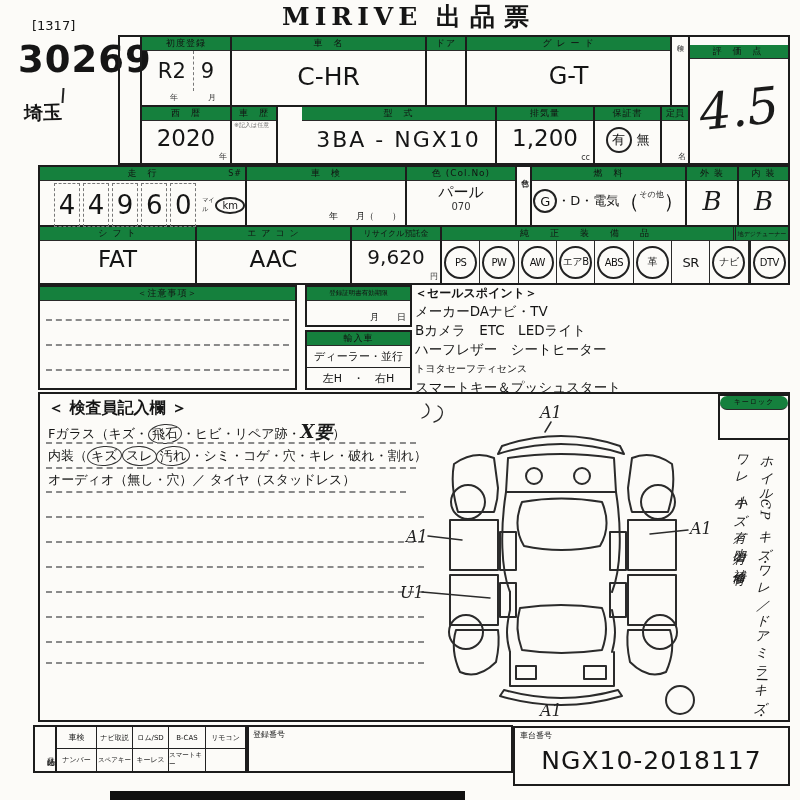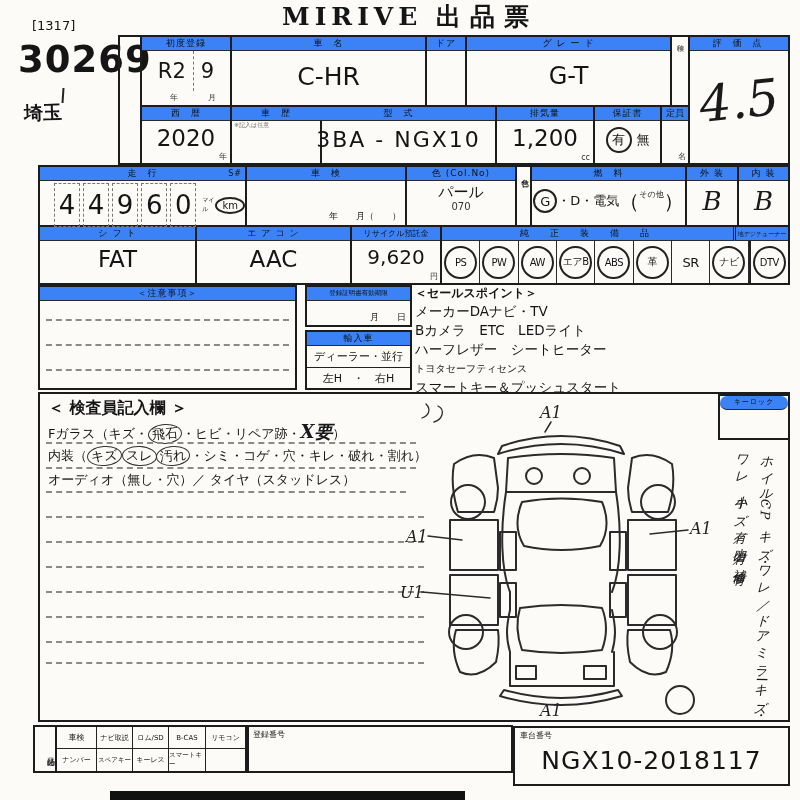--- a/index.html
+++ b/index.html
@@ -2,21 +2,21 @@
 <html><head>
 <meta charset="utf-8">
 <style>
   html,body{margin:0;padding:0;}
   #sheet{position:relative;width:800px;height:800px;background:#fcfbf8;overflow:hidden;
     font-family:"DejaVu Sans","Liberation Sans",sans-serif;color:#151515;}
   .abs{position:absolute;}
   .box{position:absolute;border:2px solid #1c1c1c;background:transparent;box-sizing:border-box;}
   .cell{position:absolute;box-sizing:border-box;}
   .bR{border-right:2px solid #1c1c1c;} .bB{border-bottom:2px solid #1c1c1c;}
-  .hdr{background:#3b82f6;font-size:9px;line-height:13px;height:13px;text-align:center;
+  .hdr{background:#15803d;font-size:9px;line-height:13px;height:13px;text-align:center;
     border-bottom:1px solid #2a2a2a;letter-spacing:1px;white-space:nowrap;overflow:hidden;color:#121212;}
   .val{display:flex;align-items:center;justify-content:center;}
   .hand{font-family:"DejaVu Serif","Liberation Serif",serif;font-style:italic;color:#1a1a1a;}
   .circ{border:2px solid #222;border-radius:50%;}
   .hcirc{display:inline-block;border:1.5px solid #333;border-radius:50%;padding:0 3px;transform:rotate(-4deg);}
   .dash{position:absolute;border-top:2px dashed #8a8a8a;height:0;}
   .digit{width:27px;height:42px;border:1px dashed #777;font-size:26px;display:flex;align-items:center;justify-content:center;margin-right:3px;}
   .tiny{font-size:8px;color:#333;}
   .equip-cell{flex:1;display:flex;align-items:center;justify-content:center;border-right:1px solid #2a2a2a;height:100%;}
   .equip-label{font-size:10px;letter-spacing:-0.5px;display:flex;align-items:center;justify-content:center;}
@@ -64,32 +64,32 @@
 
     <div class="cell bR bB" style="left:347px;top:0;width:205px;height:70px;">
       <div class="hdr">グ レ ー ド</div>
       <div class="val" style="height:50px;font-size:24px;">G-T</div>
     </div>
 
     <div class="cell bR bB" style="left:552px;top:0;width:18px;height:70px;">
       <div class="vtext" style="font-size:7px;color:#555;margin:2px auto;">検印</div>
     </div>
 
-    <div class="cell" style="left:570px;top:0;width:98px;height:126px;">
+    <div class="cell" style="left:570px;top:8px;width:98px;height:126px;">
       <div class="hdr" style="letter-spacing:4px;">評 価 点</div>
       <div class="hand val" style="height:100px;font-size:50px;transform:rotate(-6deg);">4.5</div>
     </div>
 
     <div class="cell bR" style="left:22px;top:70px;width:90px;height:56px;">
       <div class="hdr">西　暦</div>
       <div class="val" style="height:34px;font-size:23px;">2020</div>
       <span class="tiny abs" style="right:3px;bottom:1px;">年</span>
     </div>
 
-    <div class="cell bR" style="left:112px;top:70px;width:90px;height:56px;">
+    <div class="cell bR" style="left:112px;top:70px;width:46px;height:56px;">
       <div class="hdr">車　歴</div>
       <div style="font-size:6px;color:#666;padding-left:2px;">※記入は任意</div>
     </div>
 
     <div class="cell bR" style="left:182px;top:70px;width:195px;height:56px;">
       <div class="hdr">型　式</div>
       <div class="val" style="height:36px;font-size:22px;letter-spacing:2px;">3BA - NGX10</div>
     </div>
 
     <div class="cell bR" style="left:377px;top:70px;width:98px;height:56px;">

